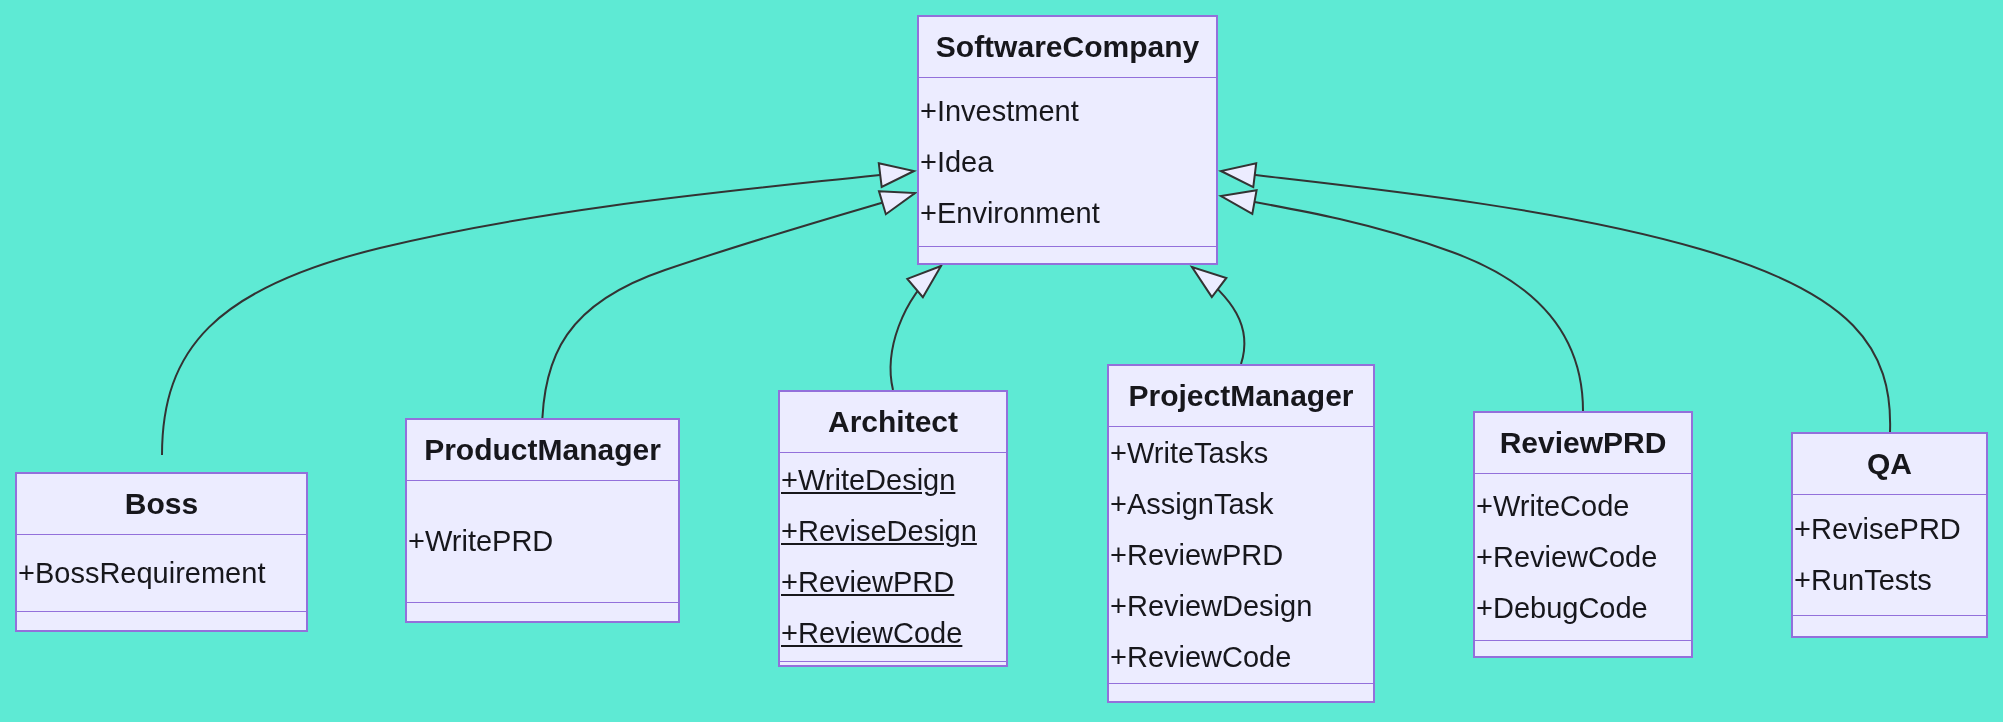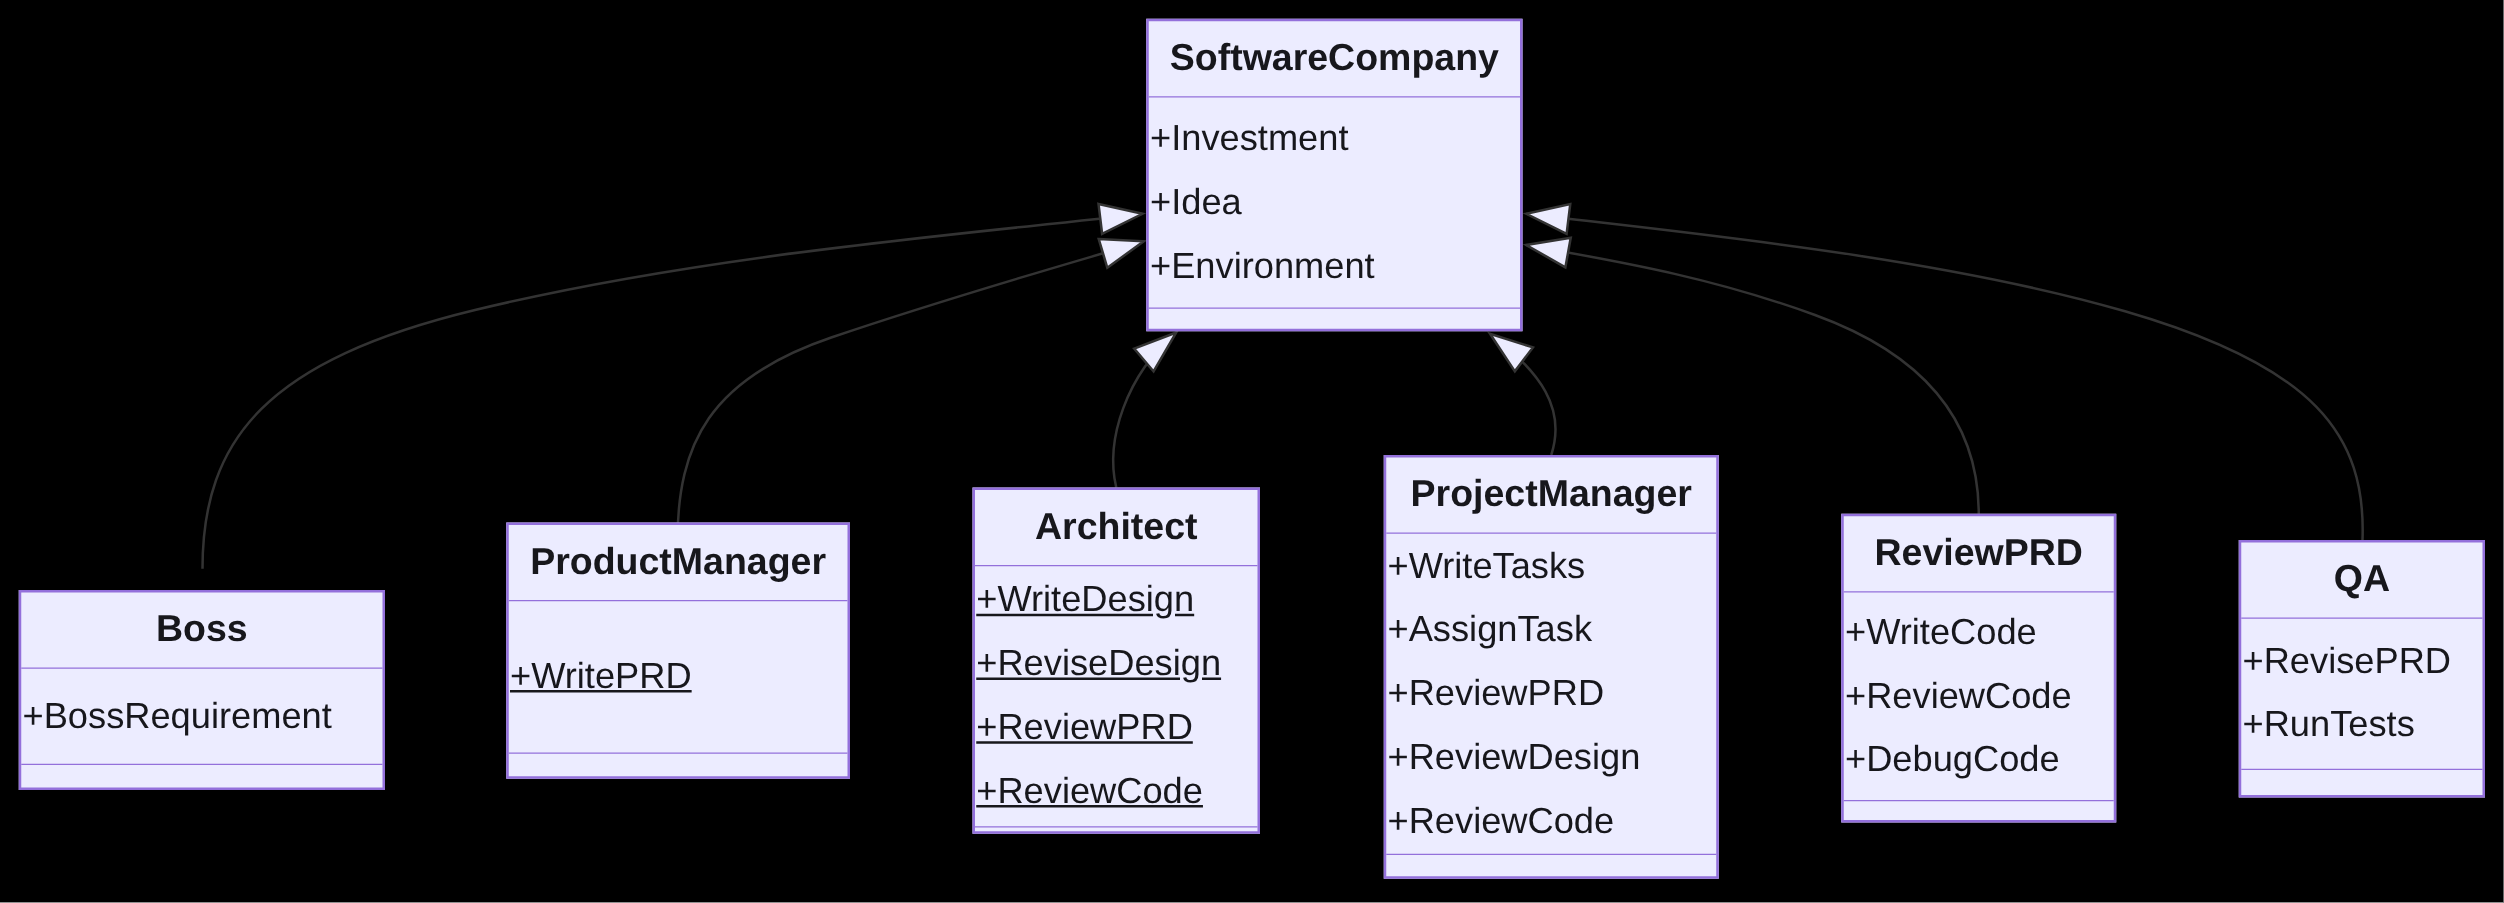--- a/index.html
+++ b/index.html
@@ -1,20 +1,20 @@
 <!DOCTYPE html>
 <html><head>
 <meta charset="utf-8">
 <title>diagram</title>
 <style>
   html,body{margin:0;padding:0;background:#ffffff;}
   #canvas{
     position:relative;
     width:2003px;height:722px;
-    background:#000000;
+    background:#5eead4;
     font-family:"Liberation Sans","DejaVu Sans",sans-serif;
     overflow:hidden;
   }
   #edges{position:absolute;left:0;top:0;width:2003px;height:722px;z-index:1;}
   .uml-class{
     position:absolute;
     box-sizing:border-box;
     background:#ECECFF;
     border:2px solid #9370DB;
     display:flex;
@@ -84,21 +84,21 @@
   <div class="uml-class" style="left:15px;top:472px;width:293px;height:160px;">
     <div class="uml-title">Boss</div>
     <div class="uml-attrs" style="height:76px;">
         <div class="attr-row">+BossRequirement</div>
       </div>
     <div class="uml-methods"></div>
   </div>
 
   <div class="uml-class" style="left:405px;top:418px;width:275px;height:205px;">
     <div class="uml-title">ProductManager</div>
-    <div class="uml-attrs" style="height:121px;text-decoration:underline;">
+    <div class="uml-attrs" style="height:121px;">
         <div class="attr-row">+WritePRD</div>
       </div>
     <div class="uml-methods"></div>
   </div>
 
   <div class="uml-class" style="left:778px;top:390px;width:230px;height:277px;">
     <div class="uml-title">Architect</div>
     <div class="uml-attrs" style="height:208px;text-decoration:underline;">
         <div class="attr-row">+WriteDesign</div>
         <div class="attr-row">+ReviseDesign</div>

